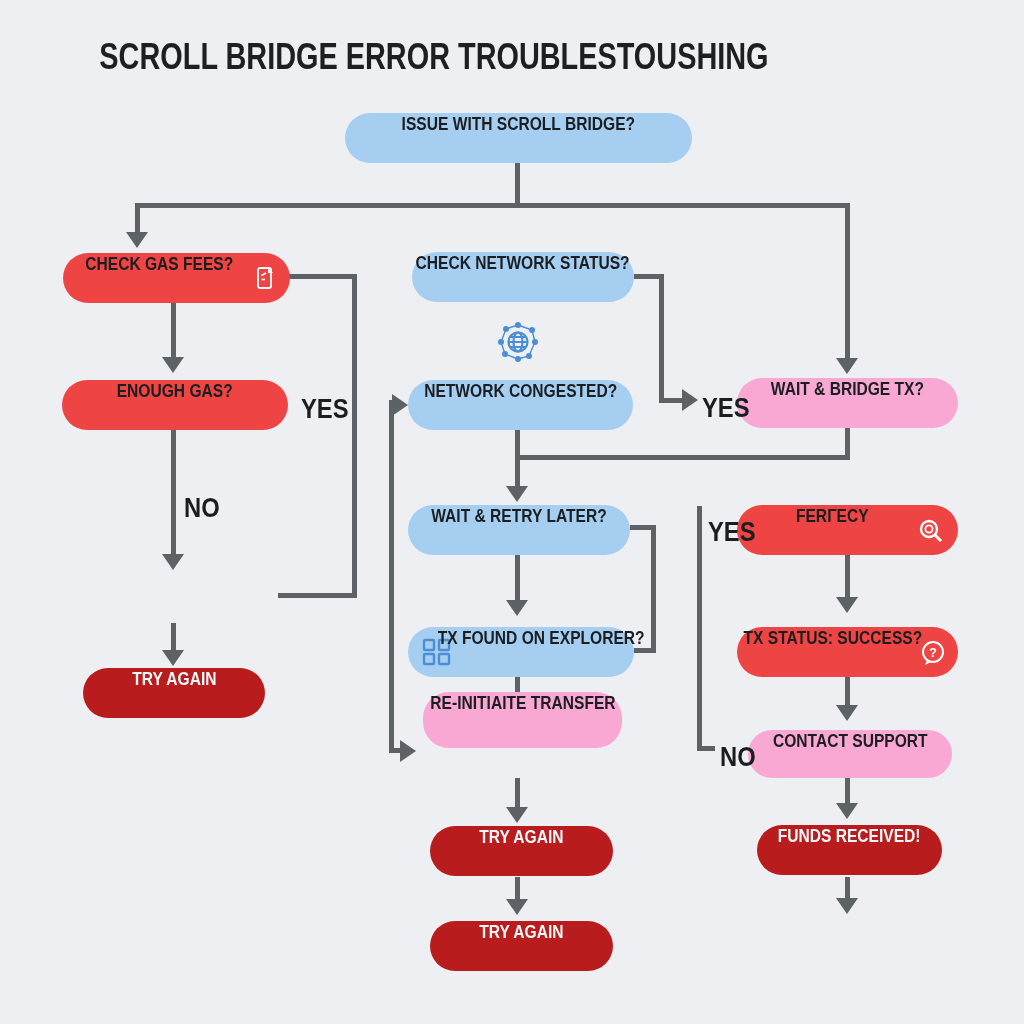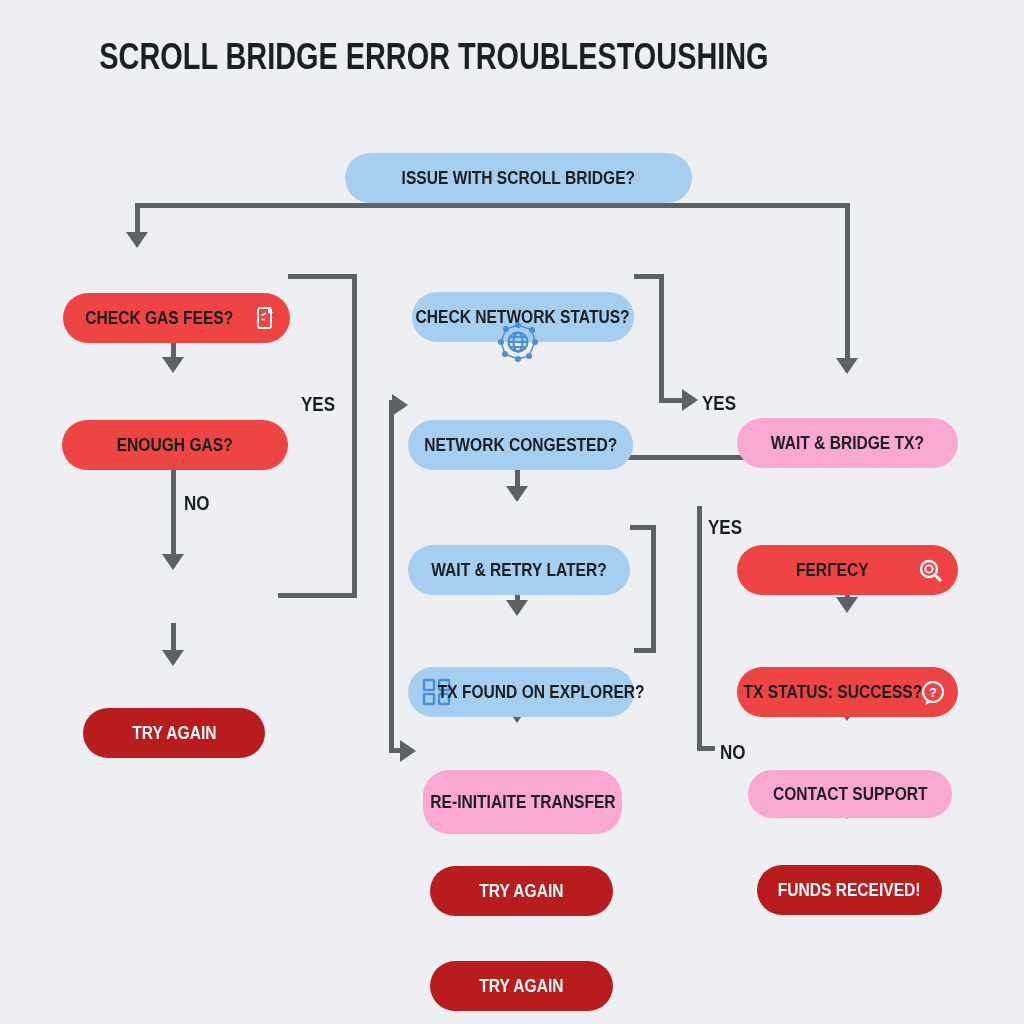--- a/index.html
+++ b/index.html
@@ -10,55 +10,54 @@
     font-family:"Liberation Sans","DejaVu Sans",sans-serif;
     overflow:hidden;
   }
   .title{
     position:absolute;left:0;top:36px;width:868px;
     text-align:center;font-size:37px;font-weight:bold;color:#1d2023;
     letter-spacing:0px;
   }
   .title span{display:inline-block;transform:scaleX(0.78);white-space:nowrap;}
   .pill{
-    position:absolute;display:flex;align-items:center;justify-content:center;
+    position:absolute;display:flex;justify-content:center;
     border-radius:26px;font-size:19px;font-weight:bold;color:#1b1e21;
     box-sizing:border-box;
-    margin-top:40px;
   }
   .pill .txt{display:inline-block;transform:scaleX(0.82);white-space:nowrap;}
   .lightblue{background:#a6cef1;}
   .darkblue{background:#b91c1c;color:#f4f8fb;}
   .green{background:#ef4444;}
   .yellow{background:#f9a8d4;}
   .line{position:absolute;background:#5d6266;}
   .arr-d{position:absolute;width:0;height:0;
     border-left:11px solid transparent;border-right:11px solid transparent;
     border-top:16px solid #5d6266;}
   .arr-r{position:absolute;width:0;height:0;
     border-top:11px solid transparent;border-bottom:11px solid transparent;
     border-left:16px solid #5d6266;}
   .edge-label{
-    position:absolute;font-size:20px;font-weight:bold;color:#1b1e21;
+    position:absolute;font-size:28px;font-weight:bold;color:#1b1e21;
   }
   .edge-label span{display:inline-block;transform:scaleX(0.85);transform-origin:left center;white-space:nowrap;}
   .icon{position:absolute;display:block;}
 
   
   .n-issue{left:345px;top:113px;width:347px;height:50px;}
   .n-checkgas{left:63px;top:253px;width:227px;height:50px;padding-right:34px;}
   .n-enoughgas{left:62px;top:380px;width:226px;height:50px;}
   .n-addmore{left:72px;top:573px;width:206px;height:50px;}
   .n-tryleft{left:83px;top:668px;width:182px;height:50px;}
   .n-checknet{left:412px;top:252px;width:222px;height:50px;}
   .n-congested{left:408px;top:380px;width:225px;height:50px;}
   .n-waitbridge{left:737px;top:378px;width:221px;height:50px;}
   .n-waitretry{left:408px;top:505px;width:222px;height:50px;}
   .n-txfound{left:408px;top:627px;width:226px;height:50px;padding-left:40px;}
-  .n-reinit{left:423px;top:730px;width:199px;height:64px;}
+  .n-reinit{left:423px;top:692px;width:199px;height:56px;}
   .n-trym1{left:430px;top:826px;width:183px;height:50px;}
   .n-trym2{left:430px;top:921px;width:183px;height:50px;}
   .n-ferfecy{left:737px;top:505px;width:221px;height:50px;padding-right:30px;}
   .n-txstatus{left:737px;top:627px;width:221px;height:50px;padding-right:30px;}
   .n-contact{left:748px;top:730px;width:204px;height:48px;}
   .n-funds{left:757px;top:825px;width:185px;height:50px;}
   .n-report{left:755px;top:920px;width:183px;height:50px;}
 </style>
 </head>
 <body>

